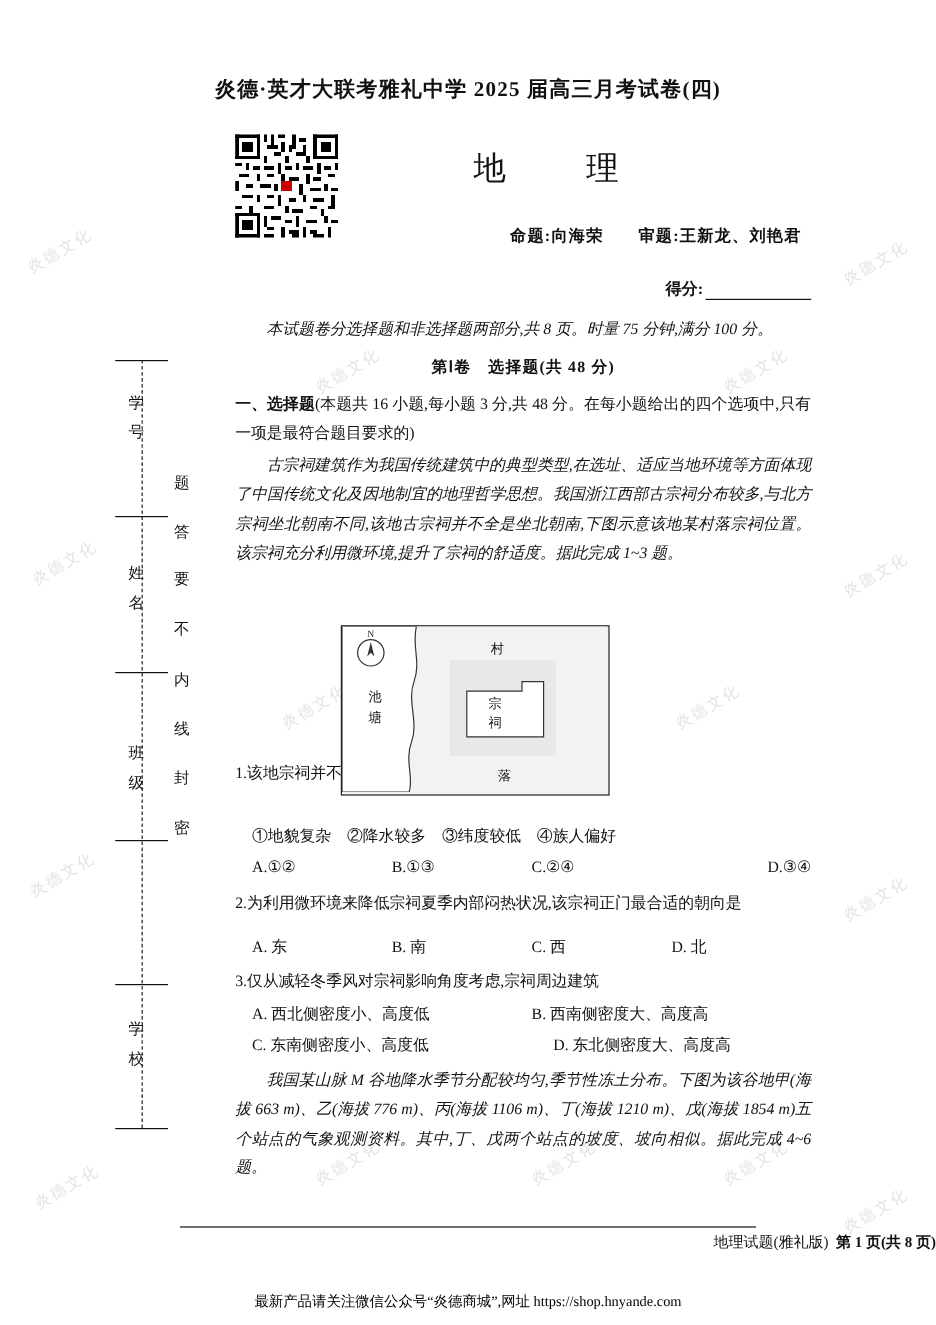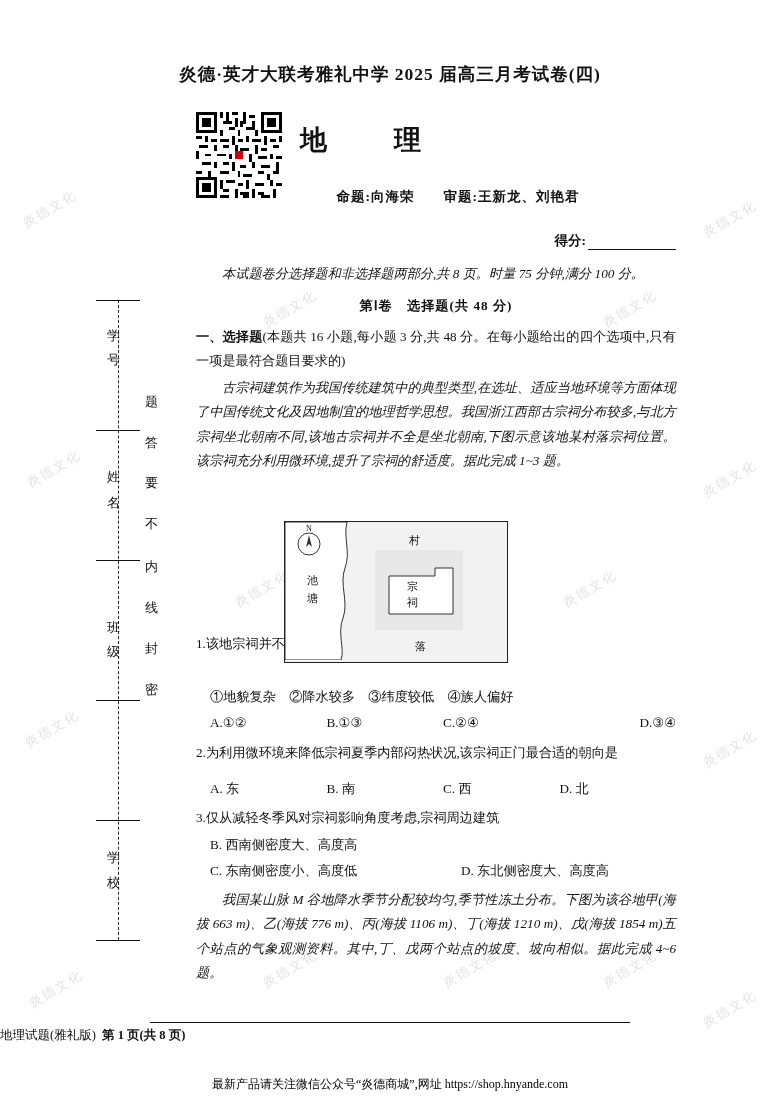--- a/index.html
+++ b/index.html
@@ -45,27 +45,28 @@
   
   .title{
     position:absolute;left:0;right:0;top:62px;
     text-align:center;
     font-size:17.5px;
     font-weight:bold;
     letter-spacing:1px;
   }
   .subject{
     position:absolute;left:300px;top:122px;width:330px;
+    text-align:center;
     font-size:27px;
-    font-weight:bold;
+    font-weight:normal;
     letter-spacing:20px;
   }
   .credits{
     position:absolute;left:248px;top:188px;width:420px;
-    text-align:center;
+    text-align:right;
     font-size:13.5px;
     font-weight:bold;
     letter-spacing:1px;
   }
   .score{
     position:absolute;right:104px;top:232px;
     font-size:13.5px;font-weight:bold;
   }
   .score .rule{
     display:inline-block;width:88px;border-bottom:1px solid #111;height:12px;
@@ -97,21 +98,21 @@
     position:absolute;left:284px;top:521px;width:222px;height:140px;
     border:1px solid #222;
     background:#f2f2f2;
   }
   .fig-inner{position:absolute;inset:0;}
   
   .footrule{
     position:absolute;left:150px;right:150px;top:1022px;border-top:1px solid #111;
   }
   .footer{
-    position:absolute;left:0;right:0;top:1027px;text-align:left;
+    position:absolute;left:0;right:0;top:1027px;text-align:right;
     font-size:12.5px;
   }
   .footer .fb{font-weight:bold;}
   .bottomline{
     position:absolute;left:0;right:0;top:1076px;text-align:center;
     font-size:12px;color:#000000;
   }
 </style>
 </head>
 <body>
@@ -279,20 +280,21 @@
       <span>A. 东</span>
       <span>B. 南</span>
       <span>C. 西</span>
       <span>D. 北</span>
     </div>
 
     <div class="p q">
       <span>3.</span><span>仅从减轻冬季风对宗祠影响角度考虑,宗祠周边建筑</span>
     </div>
     <div class="p opts o2" style="padding-left:14px;">
+      <span>A. 西北侧密度小、高度低</span>
       <span>B. 西南侧密度大、高度高</span>
     </div>
     <div class="p opts o2" style="padding-left:14px;gap:36px;">
       <span>C. 东南侧密度小、高度低</span>
       <span>D. 东北侧密度大、高度高</span>
     </div>
 
     <div class="p indent" style="margin-top:4px;">我国某山脉 M 谷地降水季节分配较均匀,季节性冻土分布。下图为该谷地甲(海拔 663 m)、乙(海拔 776 m)、丙(海拔 1106 m)、丁(海拔 1210 m)、戊(海拔 1854 m)五个站点的气象观测资料。其中,丁、戊两个站点的坡度、坡向相似。据此完成 4~6 题。</div>
   </div>
 

